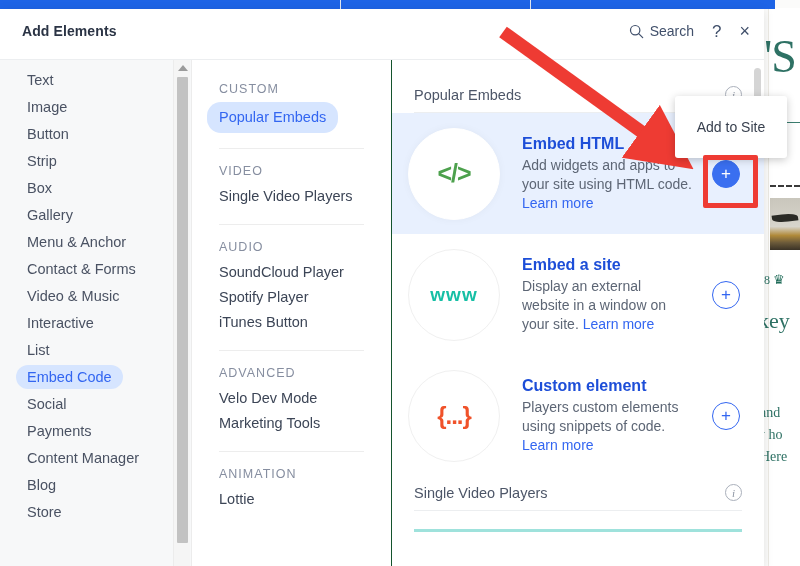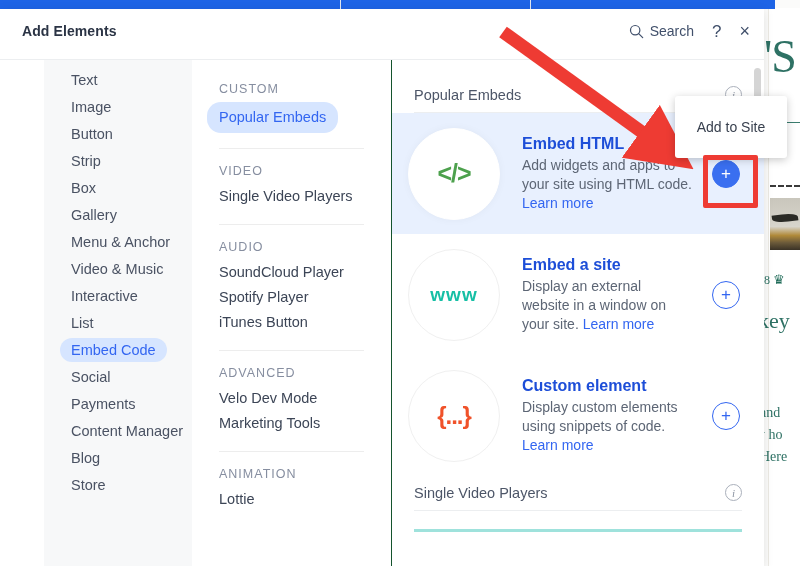--- a/index.html
+++ b/index.html
@@ -81,21 +81,20 @@
   .hdr-btn { display: flex; gap: 6px; color: #41506b; font-size: 14px; cursor: pointer; }
   .hdr-icon { display:inline-flex; align-items:center; justify-content:center; color:#41506b; }
   .qmark { font-size: 17px; color: #41506b; cursor: pointer; line-height: 1; }
   .xmark { font-size: 18px; color: #41506b; cursor: pointer; line-height: 1; }
 
   
   .sidebar {
     position: absolute; left: 0; top: 51px; width: 192px; height: 506px;
     background: #f7f8f9;
     border-right: 1px solid #ececec;
-    margin-left: 44px;
   }
   .side-list { position: absolute; left: 0; top: 7px; width: 172px; }
   .side-item {
     height: 27px; line-height: 27px;
     padding-left: 27px;
     font-size: 14.5px; color: #4a5263;
     cursor: pointer; white-space: nowrap;
   }
   .side-item.active span {
     background: #d6e5ff;
@@ -269,20 +268,21 @@
 
     <div class="sidebar">
       <div class="side-list" id="side-list">
           <div class="side-item"><span>Text</span></div>
           <div class="side-item"><span>Image</span></div>
           <div class="side-item"><span>Button</span></div>
           <div class="side-item"><span>Strip</span></div>
           <div class="side-item"><span>Box</span></div>
           <div class="side-item"><span>Gallery</span></div>
           <div class="side-item"><span>Menu &amp; Anchor</span></div>
+          <div class="side-item"><span>Contact &amp; Forms</span></div>
           <div class="side-item"><span>Video &amp; Music</span></div>
           <div class="side-item"><span>Interactive</span></div>
           <div class="side-item"><span>List</span></div>
           <div class="side-item active"><span>Embed Code</span></div>
           <div class="side-item"><span>Social</span></div>
           <div class="side-item"><span>Payments</span></div>
           <div class="side-item"><span>Content Manager</span></div>
           <div class="side-item"><span>Blog</span></div>
           <div class="side-item"><span>Store</span></div>
         </div>
@@ -350,21 +350,21 @@
         </div>
         <div class="plus-btn">+</div>
       </div>
 
       <div class="embed-row">
         <div class="embed-thumb">
           <span class="thumb-glyph glyph-curly">{...}</span>
         </div>
         <div class="embed-body">
           <div class="embed-title">Custom element</div>
-          <div class="embed-desc"><span>Display custom elements using snippets of code. </span><span class="learn">Learn more</span></div>
+          <div class="embed-desc"><span>Players custom elements using snippets of code. </span><span class="learn">Learn more</span></div>
         </div>
         <div class="plus-btn">+</div>
       </div>
 
       <div class="section-head" style="padding-top:8px">
         <div class="section-title">Single Video Players</div>
         <div class="info-icon">i</div>
       </div>
       <div class="section-rule"></div>
       <div class="teal-rule"></div>

